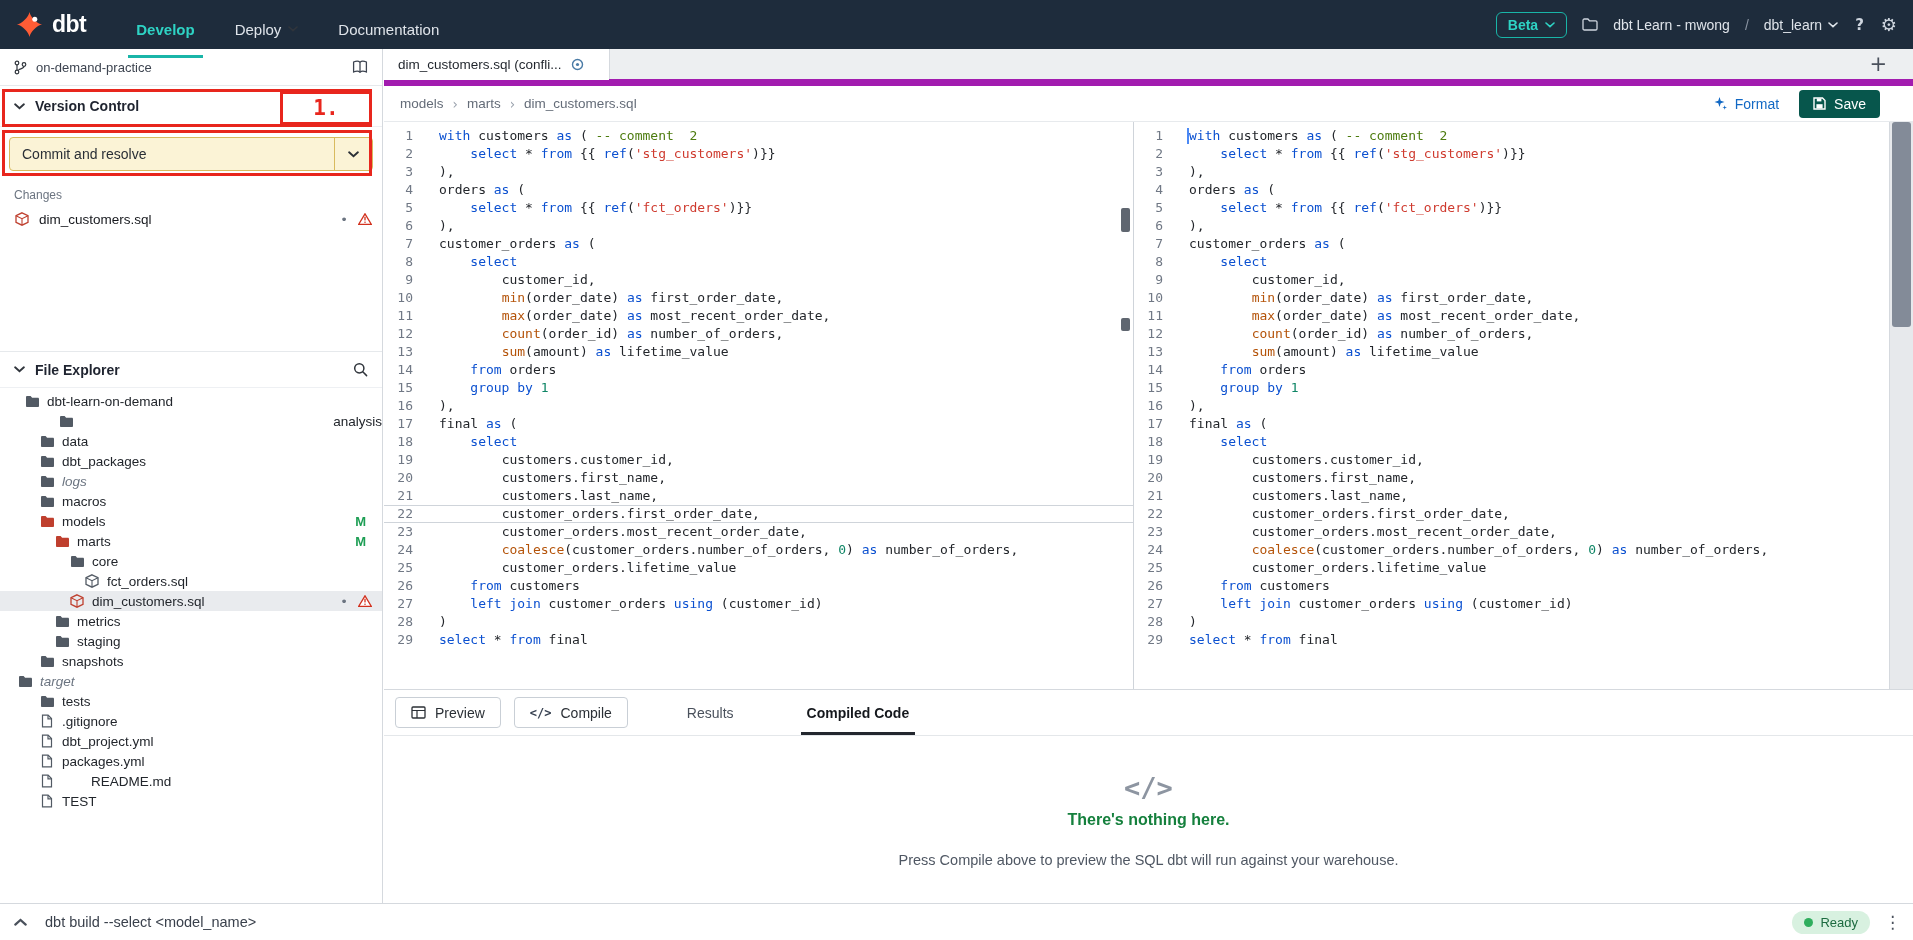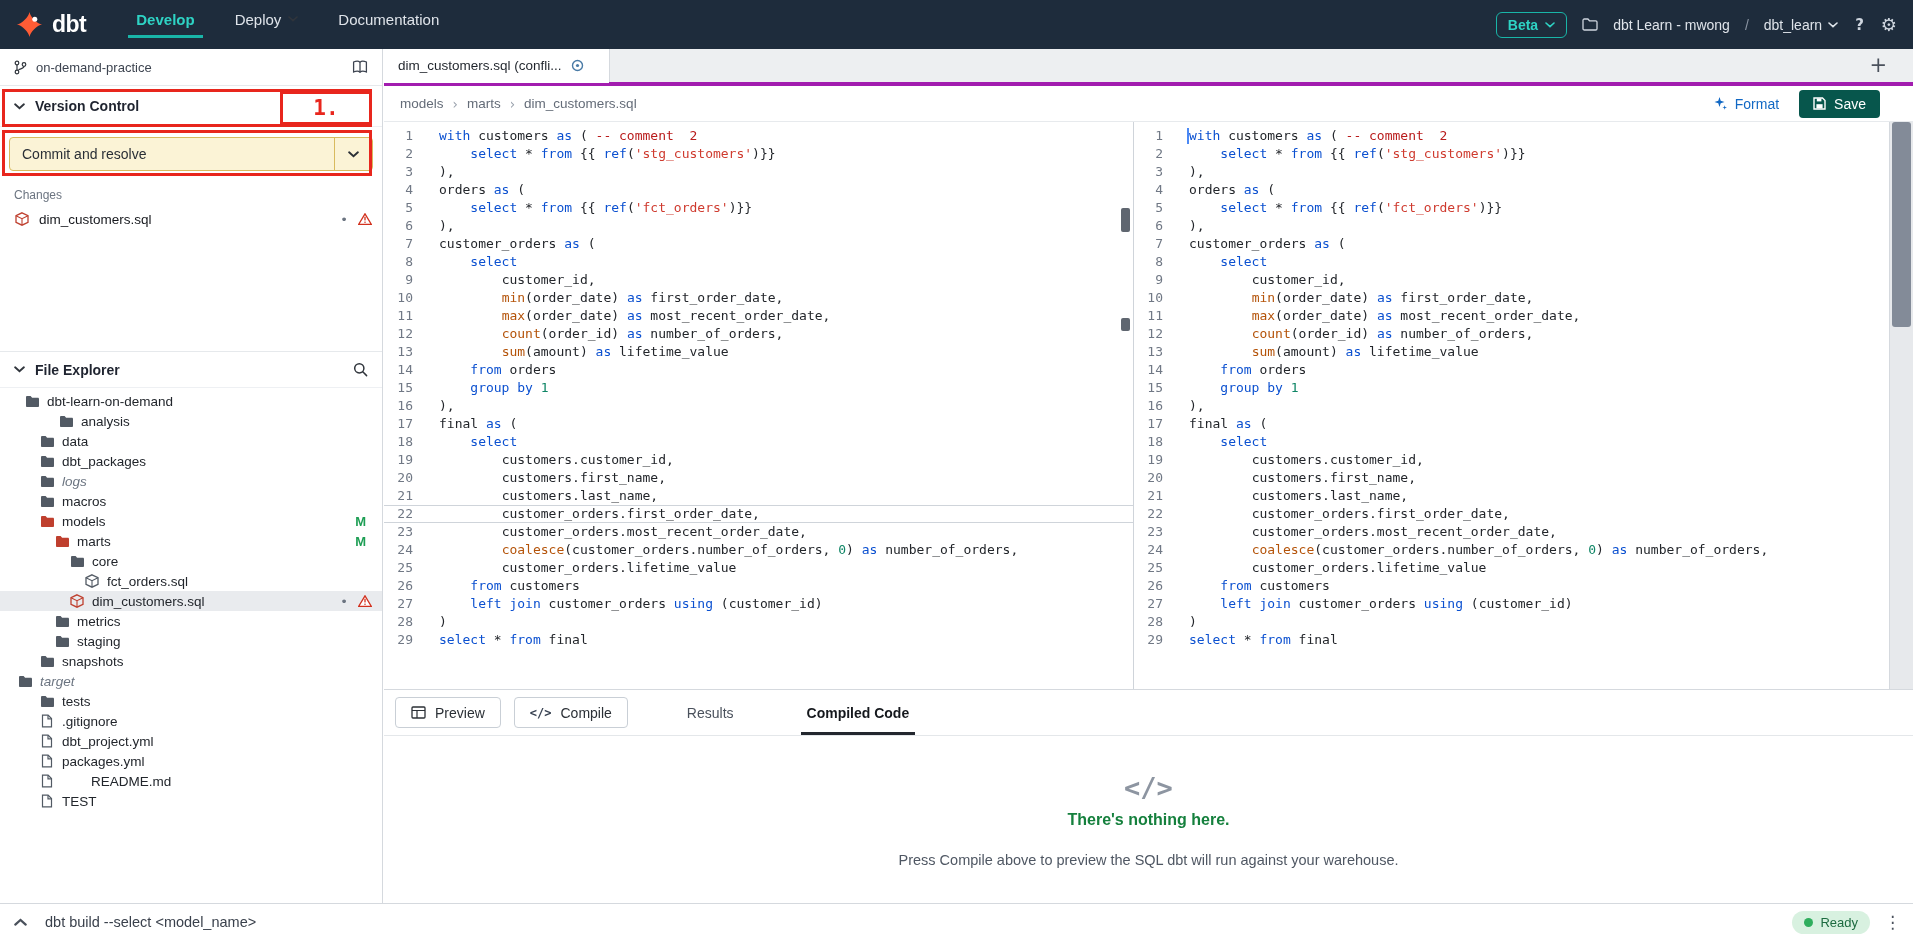--- a/index.html
+++ b/index.html
@@ -4,21 +4,21 @@
 <style>
   * { box-sizing: border-box; margin: 0; padding: 0; }
   html,body { width:1913px; height:940px; overflow:hidden; font-family:"Liberation Sans",sans-serif; background:#fff; }
   body { position:relative; }
 
   
   .topnav { position:absolute; top:0; left:0; right:0; height:49px; background:#1e2c3c; display:flex; align-items:center; padding:0 16px; z-index:10; }
   .brand { display:flex; align-items:center; gap:9px; margin-right:46px; cursor:pointer; }
   .brand-text { color:#fff; font-size:23px; font-weight:bold; letter-spacing:-0.5px; }
   .nav-menu { display:flex; height:49px; }
-  .nav-item { color:#dfe4ea; font-size:15px; padding:0 4px; margin-right:32px; height:38px; display:flex; align-items:center; gap:7px; position:relative; cursor:pointer; }
+  .nav-item { color:#dfe4ea; font-size:15px; padding:0 4px; margin-right:32px; height:58px; display:flex; align-items:center; gap:7px; position:relative; cursor:pointer; }
   .nav-item.active { color:#2ed3c4; font-weight:bold; }
   .nav-item.active::after { content:""; position:absolute; left:-4px; right:-4px; bottom:0; height:3px; background:#19b5a8; }
   .nav-right { margin-left:auto; display:flex; align-items:center; gap:15px; color:#dfe4ea; }
   .beta-pill { display:flex; align-items:center; gap:7px; border:1.5px solid #19b5a8; color:#2ed3c4; border-radius:6px; padding:4px 11px; font-size:14px; font-weight:bold; cursor:pointer; }
   .acct { font-size:14px; cursor:pointer; }
   .slash { color:#8b95a3; font-size:14px; }
   .proj { display:flex; align-items:center; gap:6px; font-size:14px; cursor:pointer; }
   .glyph-icon { font-family:"DejaVu Sans","Liberation Sans",sans-serif; }
   .help { font-size:15px; font-weight:bold; color:#cfd6df; cursor:pointer; padding:0 2px; }
   .gear { font-size:18px; color:#cfd6df; cursor:pointer; }
@@ -45,21 +45,21 @@
   .tree-row.selected { background:#e9ebee; }
   .tree-row.italic .tree-label { font-style:italic; color:#6b7480; }
   .tree-icon { width:16px; height:14px; display:inline-flex; align-items:center; justify-content:center; color:#525a64; flex:none; }
   .tree-icon.accent { color:#bf3f2e; }
   .m-badge { position:absolute; right:16px; color:#1d9e54; font-weight:bold; font-size:13px; }
   .row-dot { position:absolute; right:34px; color:#6b7480; font-size:13px; }
   .row-warning { position:absolute; right:10px; display:flex; }
 
   
   .main { position:absolute; top:49px; left:384px; right:0; bottom:37px; display:flex; flex-direction:column; }
-  .tabbar { height:37px; flex:none; background:#edeff1; border-bottom:4px solid #a21caf; display:flex; }
+  .tabbar { height:37px; flex:none; background:#edeff1; border-bottom:7px solid #a21caf; display:flex; }
   .tab { width:226px; display:flex; align-items:center; gap:9px; padding:0 14px; background:#fff; font-size:13.5px; color:#1f242b; border-right:1px solid #d5d9de; position:relative; cursor:pointer; }
   .tab.active::after { content:""; position:absolute; left:0; right:0; bottom:-1px; height:1px; background:#fff; }
   .tab-label { white-space:nowrap; overflow:hidden; }
   .tab-plus { margin-left:auto; align-self:center; margin-right:26px; font-size:21px; color:#4a515c; cursor:pointer; line-height:1; }
   .crumbbar { height:36px; flex:none; display:flex; align-items:center; padding:0 16px; background:#fff; border-bottom:1px solid #e7eaed; }
   .breadcrumb { display:flex; align-items:center; gap:9px; font-size:13.5px; color:#646c78; }
   .crumb { cursor:pointer; }
   .crumb-sep { color:#9aa2ad; }
   .crumb-actions { margin-left:auto; display:flex; align-items:center; gap:20px; padding-right:17px; }
   .format-btn { display:flex; align-items:center; gap:8px; color:#1168c4; font-size:14px; cursor:pointer; }
@@ -73,21 +73,21 @@
   .code-rows { padding-top:5px; font-family:"DejaVu Sans Mono",monospace; font-size:13px; line-height:18px; }
   .code-row { display:flex; height:18px; }
   .code-row.active-line { box-shadow: inset 0 1px 0 #cfd4da, inset 0 -1px 0 #cfd4da; }
   .ln { width:42px; flex:none; text-align:right; padding-right:13px; color:#707885; }
   .code-text { white-space:pre; padding-left:13px; color:#23262b; position:relative; }
   .code-text.cursor-line::before { content:""; position:absolute; left:11px; top:1px; bottom:1px; width:2px; background:#4b89f5; }
   .tok-kw { color:#0b50d0; }
   .tok-fn { color:#b45309; }
   .tok-str { color:#cf3b2f; }
   .tok-num { color:#0e8565; }
-  .tok-com { color:#b91c1c; }
+  .tok-com { color:#4d7c0f; }
   .mini-thumb { position:absolute; right:3px; width:9px; background:#5f6670; border-radius:2px; }
   .mini-thumb.t1 { top:86px; height:24px; }
   .mini-thumb.t2 { top:196px; height:13px; }
   .win-scroll { position:absolute; top:0; bottom:0; right:0; width:24px; background:#e7e9ec; border-left:1px solid #d5d9de; cursor:pointer; }
   .win-thumb { position:absolute; top:0; left:2px; right:2px; height:205px; background:#838b98; border-radius:3px; }
 
   
   .bottom-panel { flex:1; display:flex; flex-direction:column; background:#fff; }
   .bp-toolbar { height:46px; flex:none; display:flex; align-items:stretch; padding-left:11px; border-bottom:1px solid #e4e7ea; }
   .bp-btn { align-self:center; height:31px; display:flex; align-items:center; gap:9px; padding:0 15px; border:1px solid #c9cfd6; border-radius:4px; background:#fff; font-size:14px; color:#2b3036; margin-right:13px; cursor:pointer; font-family:inherit; }
@@ -245,21 +245,21 @@
 
   <div class="file-tree">
       <div class="tree-row" style="padding-left: 24px;">
         <span class="tree-icon">
           <svg width="15" height="13" viewBox="0 0 15 13">
             <path d="M1 2.2C1 1.5 1.5 1 2.2 1h3.4l1.5 1.7h5.7c.7 0 1.2.5 1.2 1.2v7c0 .7-.5 1.2-1.2 1.2H2.2C1.5 12.1 1 11.6 1 10.9z" fill="currentColor"></path>
           </svg>
         </span>
         <span class="tree-label">dbt-learn-on-demand</span>
       </div>
-      <div class="tree-row" style="padding-left: 58px;">
+      <div class="tree-row" style="padding-left: 58px; justify-content: space-between;">
         <span class="tree-icon">
           <svg width="15" height="13" viewBox="0 0 15 13">
             <path d="M1 2.2C1 1.5 1.5 1 2.2 1h3.4l1.5 1.7h5.7c.7 0 1.2.5 1.2 1.2v7c0 .7-.5 1.2-1.2 1.2H2.2C1.5 12.1 1 11.6 1 10.9z" fill="currentColor"></path>
           </svg>
         </span>
         <span class="tree-label">analysis</span>
       </div>
       <div class="tree-row" style="padding-left: 39px;">
         <span class="tree-icon">
           <svg width="15" height="13" viewBox="0 0 15 13">

